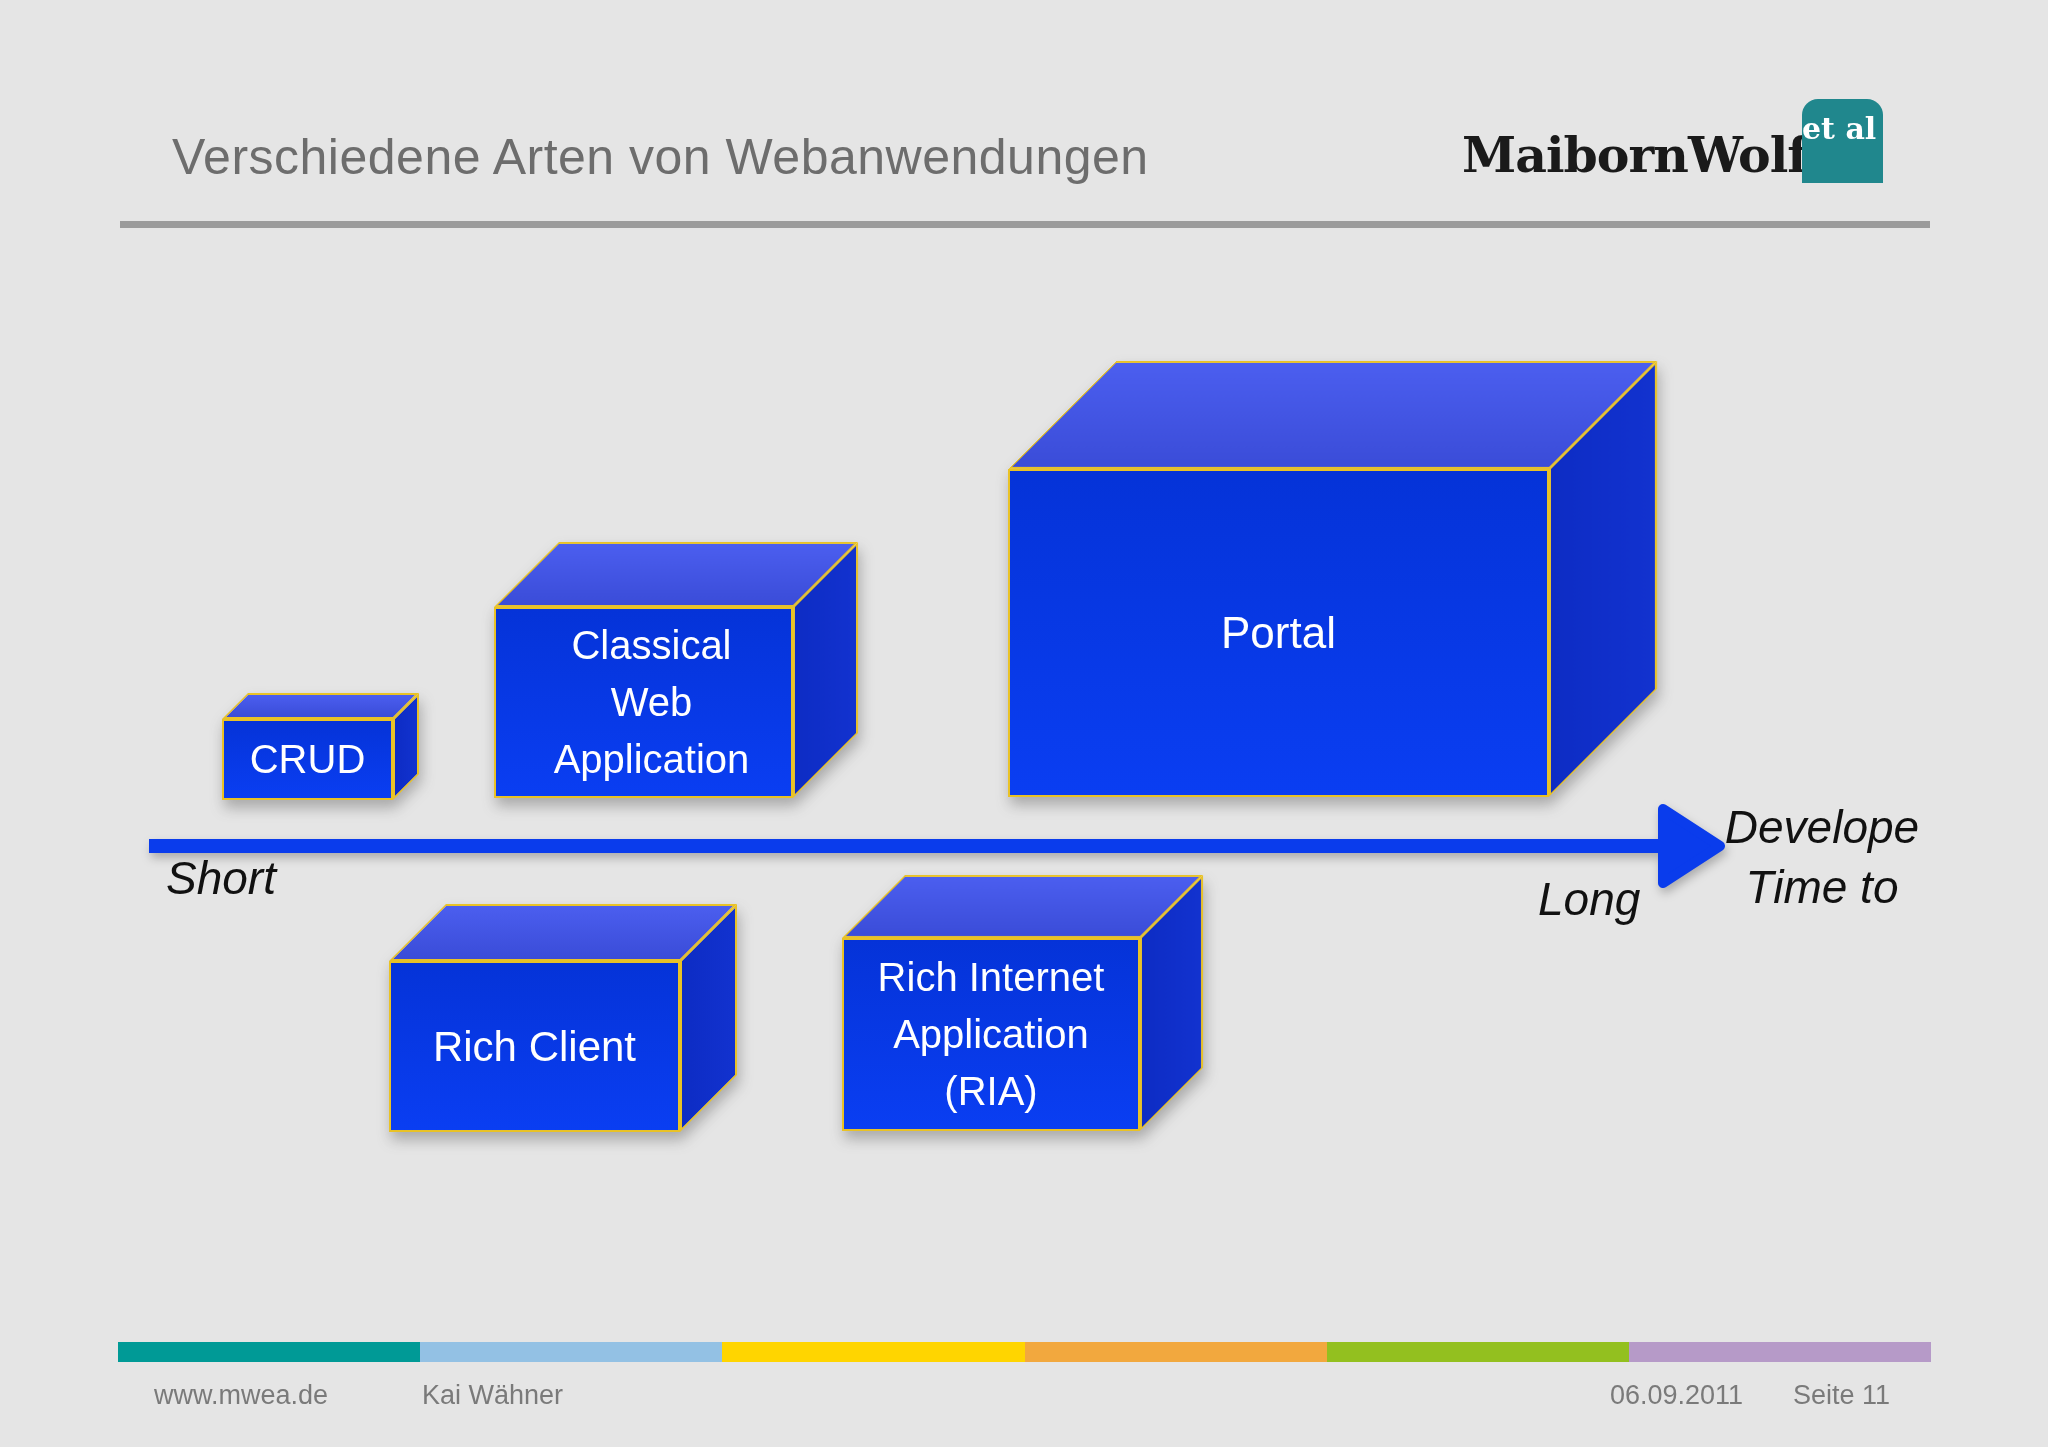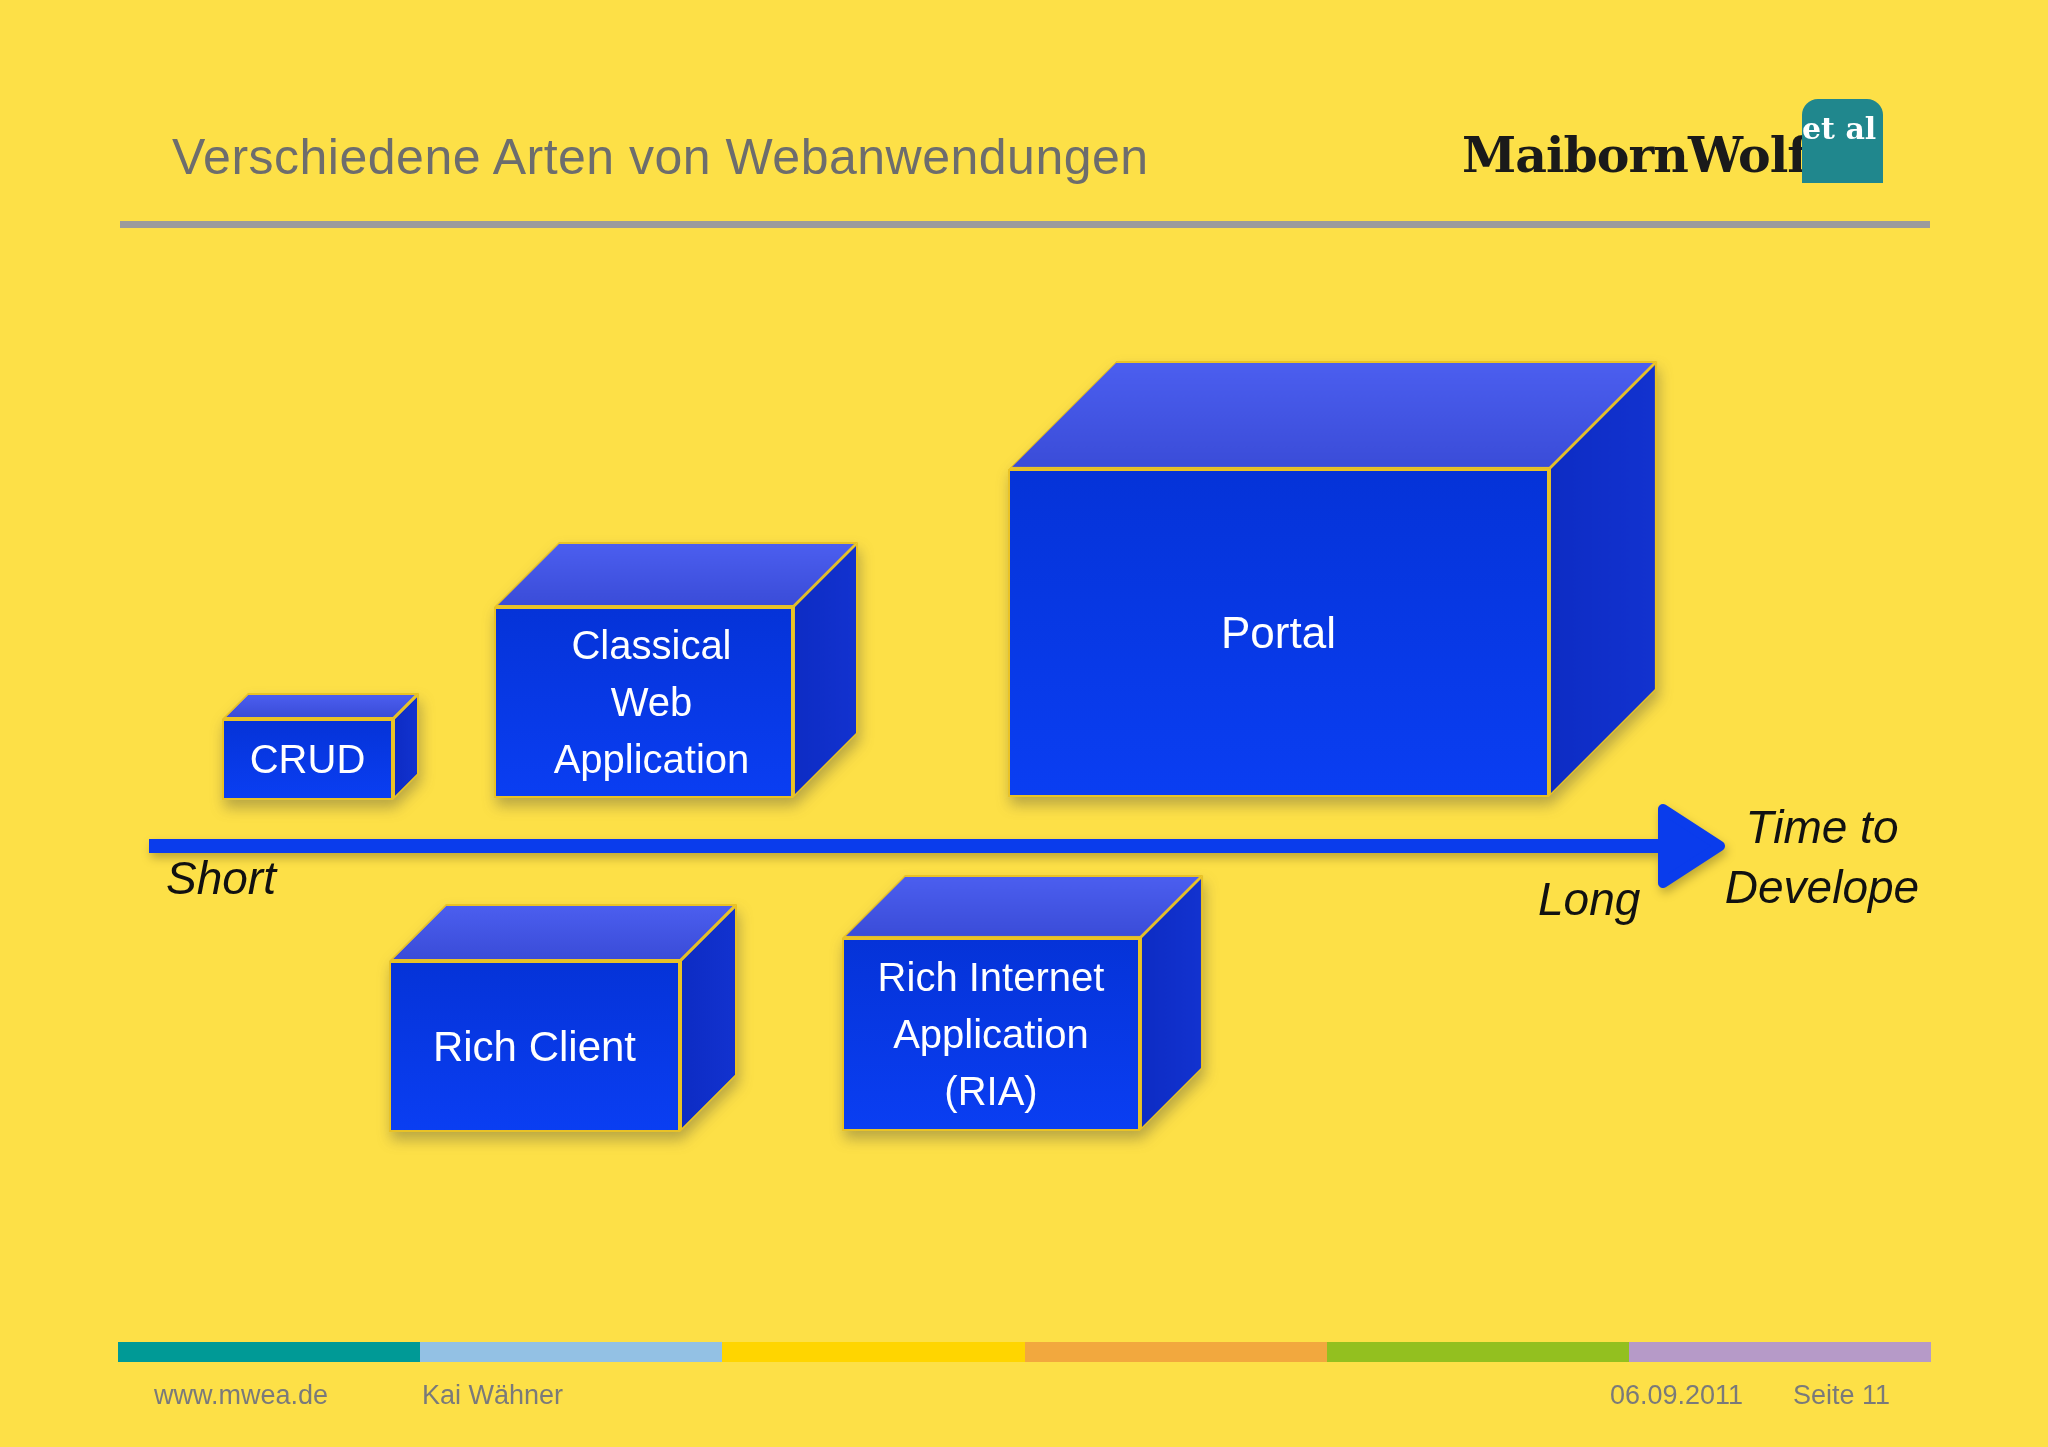--- a/index.html
+++ b/index.html
@@ -1,19 +1,19 @@
 <!DOCTYPE html>
 <html style="--box-front: #0737e6; --box-top: #4253e2; --box-right: #0e2dc7; --box-edge: #e9c226; --arrow: #0a3cec; --title-gray: #6d6d6d; --logo-teal: #20878d;"><head>
 <meta charset="utf-8">
 <style>
   html,body{margin:0;padding:0;background:#ffffff;}
   .slide{
     position:relative;
     width:2048px;height:1447px;
-    background:#fde047;
+    background:#e5e5e5;
     overflow:hidden;
     font-family:"Liberation Sans", sans-serif;
   }
 
   
   .slide-title{
     position:absolute;left:172px;top:130px;
     font-size:50px;line-height:1.1;letter-spacing:.5px;
     color:#6d6d6d;white-space:nowrap;
   }
@@ -159,22 +159,22 @@
   </div>
 
   <svg class="timeline-arrow" width="1600" height="100" viewBox="0 0 1600 100">
     <line x1="9" y1="50" x2="1528" y2="50" stroke="#0a3cec" stroke-width="14"></line>
     <polygon points="1523,13 1580,50 1523,87" fill="#0a3cec" stroke="#0a3cec" stroke-width="10" stroke-linejoin="round"></polygon>
   </svg>
 
   <div class="axis-label axis-label-short">Short</div>
   <div class="axis-label axis-label-long">Long</div>
   <div class="axis-title">
+    <div>Develope</div>
     <div>Time to</div>
-    <div>Develope</div>
   </div>
 
   <div class="footer-stripe">
     <div class="seg" style="background-color: rgb(0, 154, 150);"></div>
     <div class="seg" style="background-color: rgb(147, 193, 228);"></div>
     <div class="seg" style="background-color: rgb(255, 213, 0);"></div>
     <div class="seg" style="background-color: rgb(242, 168, 62);"></div>
     <div class="seg" style="background-color: rgb(147, 192, 31);"></div>
     <div class="seg" style="background-color: rgb(182, 154, 200);"></div>
   </div>

